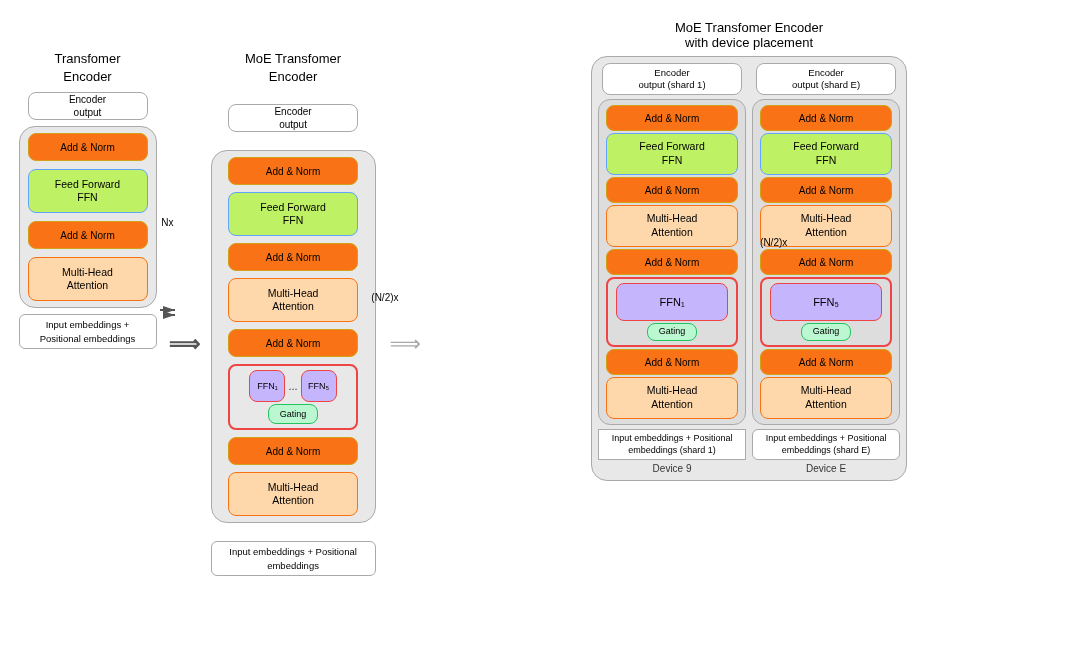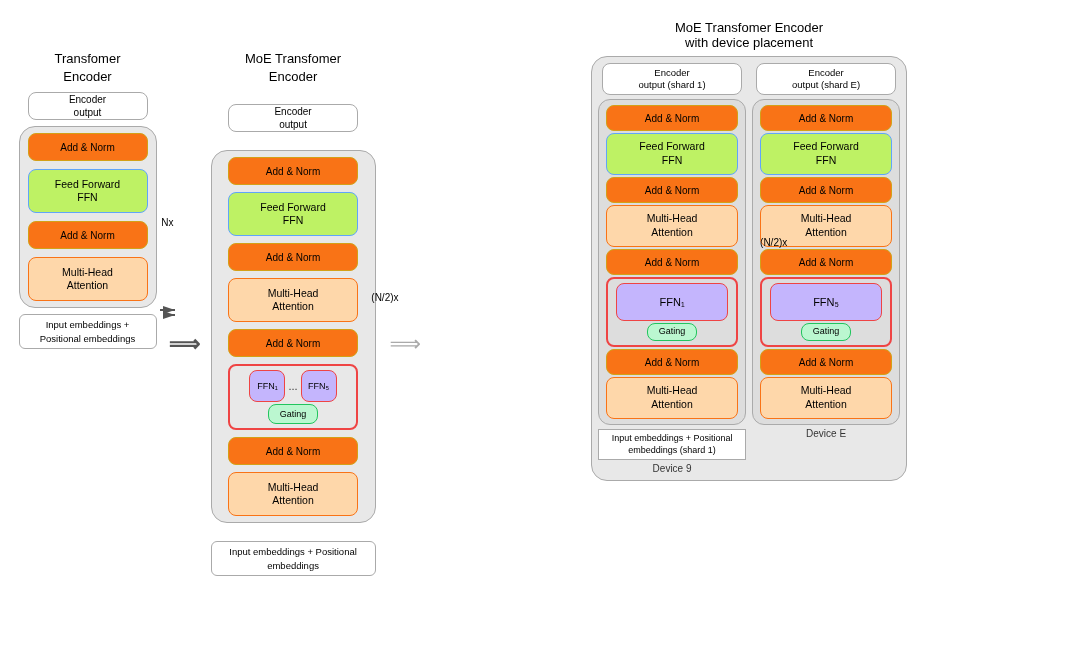--- a/index.html
+++ b/index.html
@@ -313,19 +313,22 @@
           <div style="border:2px solid #ef4444; border-radius:8px; padding:4px; display:flex; flex-direction:column; align-items:center; gap:2px; width:132px;">
             <div class="block block-pink" style="width:112px; height:38px; font-size:11px; font-weight:500;">FFN₅</div>
             <div class="block block-green" style="width:50px; height:18px; font-size:9px;">Gating</div>
           </div>
 
           <div class="block block-yellow" style="width:132px; height:26px; font-size:10px;">Add &amp; Norm</div>
           <div class="block block-orange" style="width:132px; height:42px; font-size:10.5px; white-space:pre-line; text-align:center;">Multi-Head
 Attention</div>
         </div>
 
+        <div style="margin-top:4px; text-align:center; font-size:9px; line-height:1.3; border:1px solid #aaa; border-radius:6px; padding:3px 5px; background:#fff; width:148px;">Input embeddings +
+Positional embeddings
+(shard E)</div>
         <div style="margin-top:3px; font-size:10px; color:#333;">Device E</div>
       </div>
 
     </div>
   </div>
 
 </div>
 
 </body></html>

